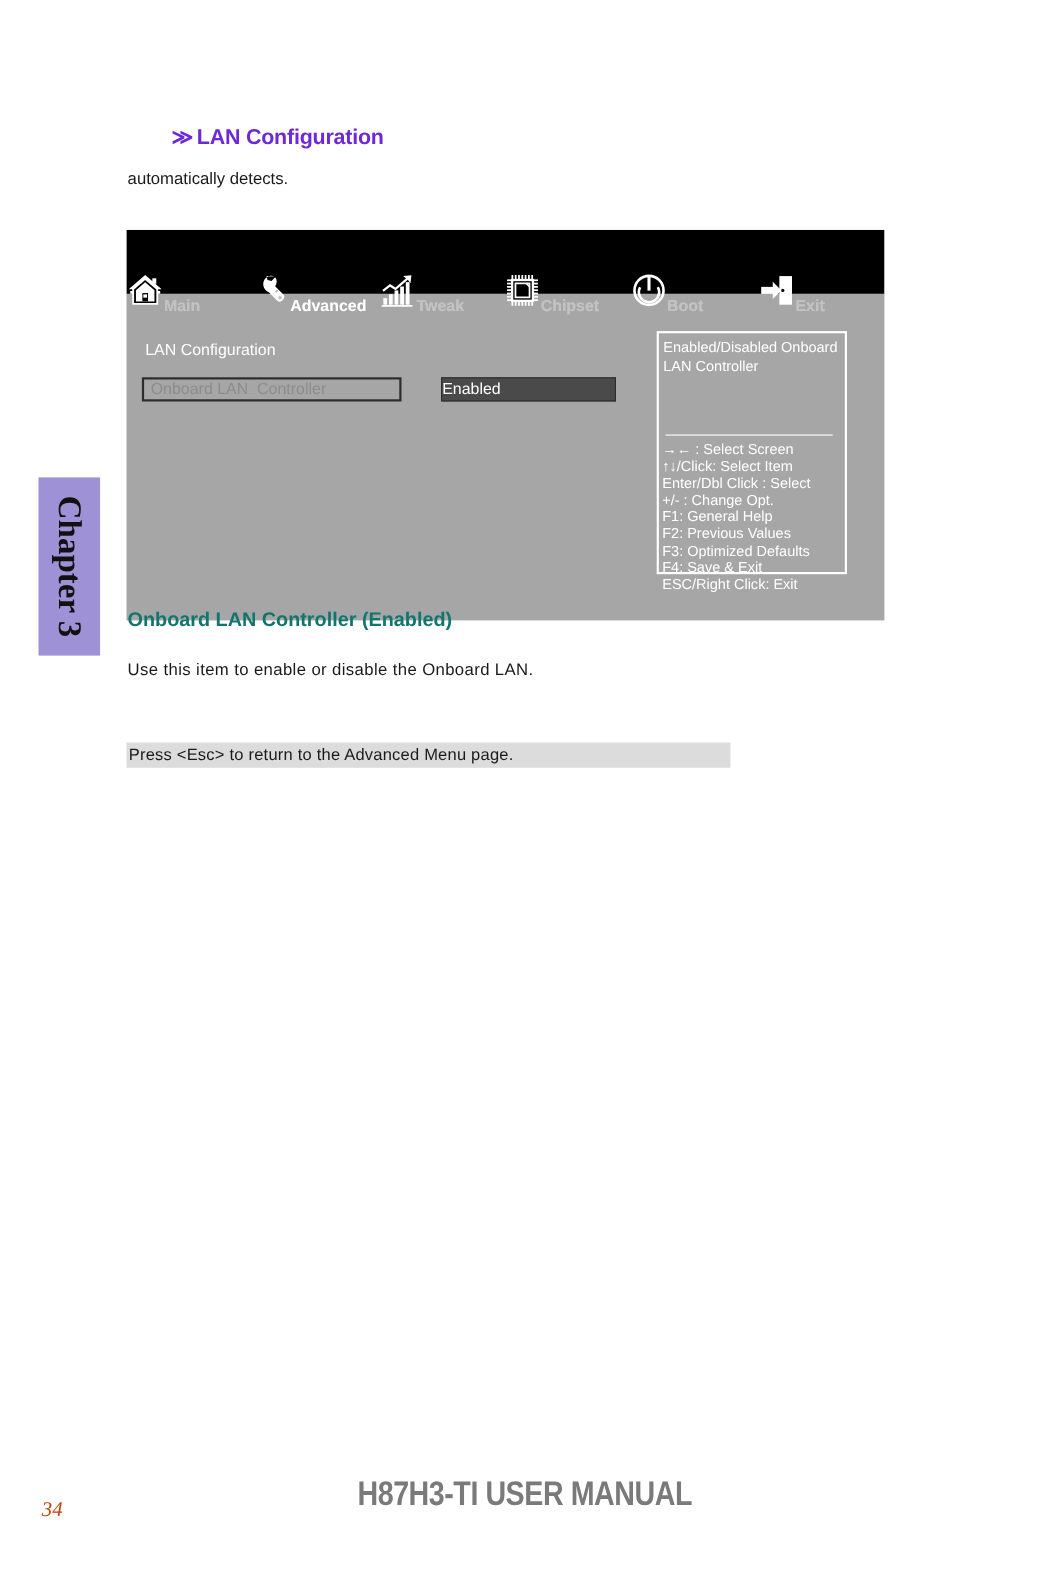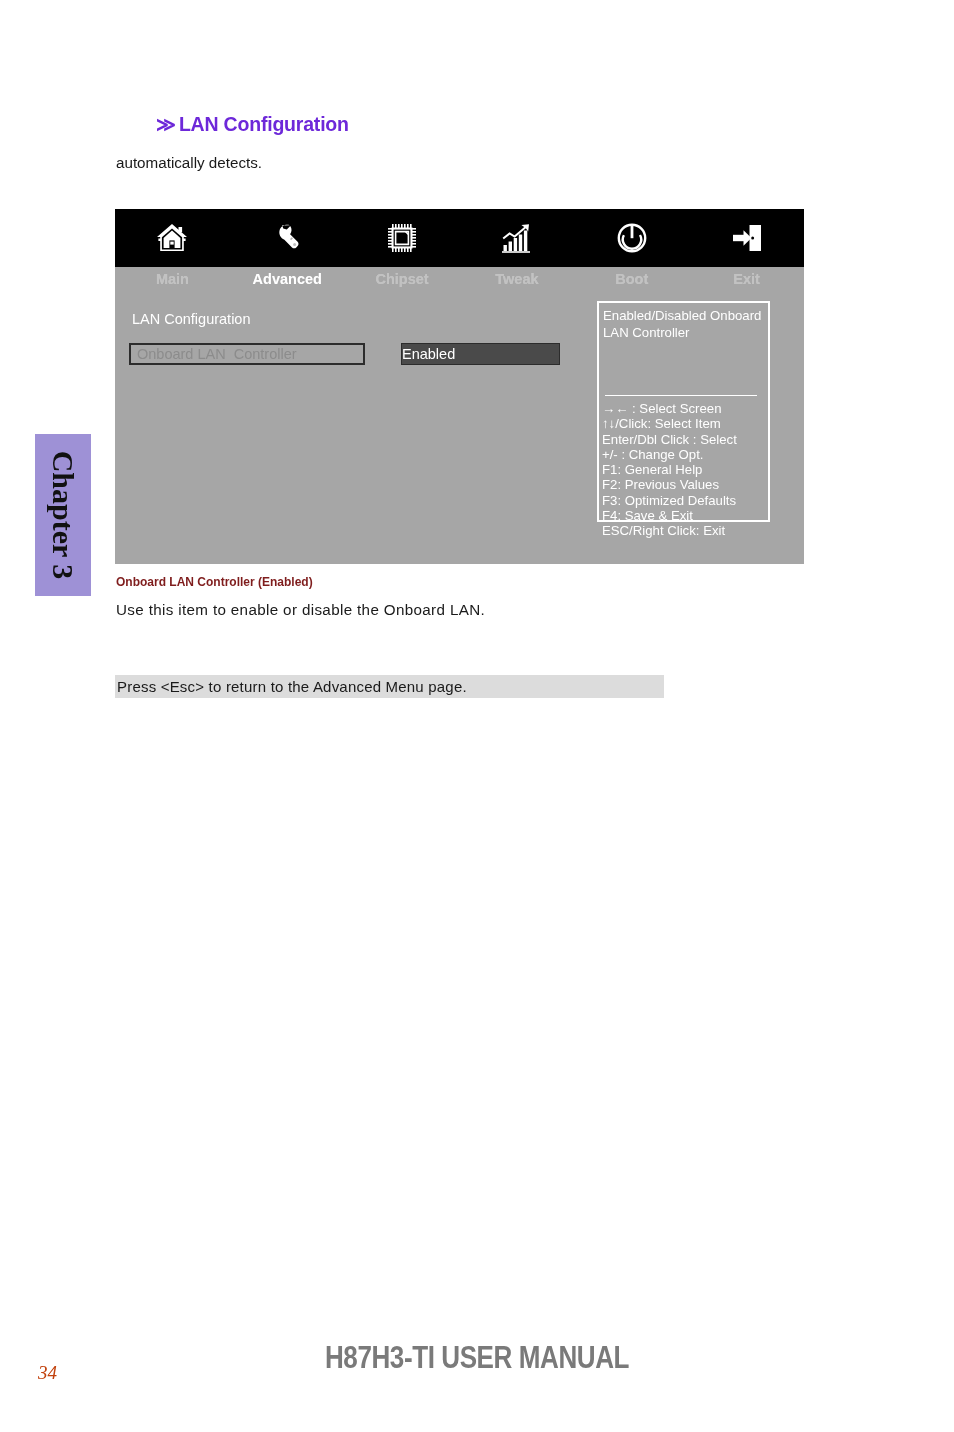--- a/index.html
+++ b/index.html
@@ -102,22 +102,22 @@
     position: absolute;
     left: 0;
     top: 0;
     width: 689px;
     height: 84px;
     display: flex;
   }
   .nav-item {
     flex: 1 1 0;
     display: flex;
-    flex-direction: column;
-    align-items: center;
+    flex-direction: row;
+    align-items: flex-end;
     justify-content: flex-start;
     position: relative;
   }
   .nav-icon {
     height: 58px;
     display: flex;
     align-items: center;
     justify-content: center;
   }
   .nav-icon svg {
@@ -227,24 +227,24 @@
     font-size: 13.2px;
     color: #ffffff;
     line-height: 15.3px;
     white-space: nowrap;
   }
 
   
   .desc-title {
     position: absolute;
     left: 116px;
-    top: 575px;
-    font-size: 12px;
-    font-weight: bold;
-    color: #7f1d1d;
+    top: 553px;
+    font-size: 18px;
+    font-weight: bold;
+    color: #0f766e;
   }
   .desc-text {
     position: absolute;
     left: 116px;
     top: 601px;
     font-size: 15.2px;
     color: #1a1a1a;
     letter-spacing: 0.35px;
   }
 
@@ -329,20 +329,38 @@
     <div class="nav-item active">
       <span class="nav-icon">
         <svg width="34" height="32" viewBox="0 0 34 32">
           <path fill="#ffffff" d="M19.8 3.2 C15.4 1.6 10.8 4.0 9.6 8.2 C8.5 12.1 10.6 16.2 14.4 17.7 L22.0 25.4 C23.2 26.6 25.1 26.6 26.3 25.4 L27.6 24.1 C28.8 22.9 28.8 21.0 27.6 19.8 L20.1 12.3 C21.9 9.9 22.1 6.5 20.2 4.0 L16.8 7.4 L13.2 6.5 L12.3 2.9 Z"></path>
           <path fill="#000000" d="M12.1 5.2 L13.0 8.6 L17.0 9.6 L20.0 6.6 C19.0 5.6 17.6 4.9 16.1 4.7 Z" opacity="0"></path>
           <circle cx="24.6" cy="22.6" r="1.5" fill="#000000" opacity="0.25"></circle>
           <path fill="#000000" d="M21.1 18.2 L23.0 16.3 L21.9 15.2 L20.0 17.1 Z" opacity="0.3"></path>
         </svg>
       </span>
       <span class="nav-label">Advanced</span>
+    </div>
+
+    <div class="nav-item">
+      <span class="nav-icon">
+        <svg width="34" height="32" viewBox="0 0 34 32">
+          <g fill="#ffffff">
+            <rect x="3.5" y="23" width="3.4" height="6"></rect>
+            <rect x="8.6" y="19.5" width="3.4" height="9.5"></rect>
+            <rect x="13.7" y="16" width="3.4" height="13"></rect>
+            <rect x="18.8" y="12.5" width="3.4" height="16.5"></rect>
+            <rect x="23.9" y="8.5" width="3.4" height="20.5"></rect>
+          </g>
+          <path d="M3.2 16.5 L9.6 11.5 L14.6 14.6 L26.4 4.4" stroke="#ffffff" stroke-width="2" fill="none"></path>
+          <path fill="#ffffff" d="M21.4 3.0 L29 2.2 L28.2 9.6 L25.6 6.0 Z"></path>
+          <path d="M2 30 L30 30" stroke="#ffffff" stroke-width="1.6"></path>
+        </svg>
+      </span>
+      <span class="nav-label">Tweak</span>
     </div>
 
     <div class="nav-item">
       <span class="nav-icon">
         <svg width="32" height="32" viewBox="0 0 32 32">
           <g fill="#ffffff">
             <rect x="6" y="2" width="1.6" height="4"></rect>
               <rect x="9" y="2" width="1.6" height="4"></rect>
             <rect x="12" y="2" width="1.6" height="4"></rect>
               <rect x="15" y="2" width="1.6" height="4"></rect>
@@ -375,38 +393,20 @@
           <rect x="7.6" y="7.6" width="16.8" height="16.8" fill="#000000"></rect>
           <path d="M9.6 9.6 L22.4 9.6 L22.4 22.4 L9.6 22.4 Z" fill="none" stroke="#ffffff" stroke-width="1.6"></path>
           <path d="M19.4 9.6 L22.4 12.6" stroke="#ffffff" stroke-width="1.4" fill="none"></path>
         </svg>
       </span>
       <span class="nav-label">Chipset</span>
     </div>
 
     <div class="nav-item">
       <span class="nav-icon">
-        <svg width="34" height="32" viewBox="0 0 34 32">
-          <g fill="#ffffff">
-            <rect x="3.5" y="23" width="3.4" height="6"></rect>
-            <rect x="8.6" y="19.5" width="3.4" height="9.5"></rect>
-            <rect x="13.7" y="16" width="3.4" height="13"></rect>
-            <rect x="18.8" y="12.5" width="3.4" height="16.5"></rect>
-            <rect x="23.9" y="8.5" width="3.4" height="20.5"></rect>
-          </g>
-          <path d="M3.2 16.5 L9.6 11.5 L14.6 14.6 L26.4 4.4" stroke="#ffffff" stroke-width="2" fill="none"></path>
-          <path fill="#ffffff" d="M21.4 3.0 L29 2.2 L28.2 9.6 L25.6 6.0 Z"></path>
-          <path d="M2 30 L30 30" stroke="#ffffff" stroke-width="1.6"></path>
-        </svg>
-      </span>
-      <span class="nav-label">Tweak</span>
-    </div>
-
-    <div class="nav-item">
-      <span class="nav-icon">
         <svg width="32" height="32" viewBox="0 0 32 32">
           <circle cx="16" cy="16" r="13.2" fill="none" stroke="#ffffff" stroke-width="2.4"></circle>
           <path d="M8.0 13.0 A9.2 9.2 0 1 0 24.0 13.0" fill="none" stroke="#ffffff" stroke-width="2.4"></path>
           <path d="M8.0 13.0 A9.2 9.2 0 0 1 16 8.4" fill="none" stroke="#000000" stroke-width="2.6"></path>
           <rect x="14.6" y="3.2" width="2.8" height="13" fill="#ffffff"></rect>
         </svg>
       </span>
       <span class="nav-label">Boot</span>
     </div>
 

